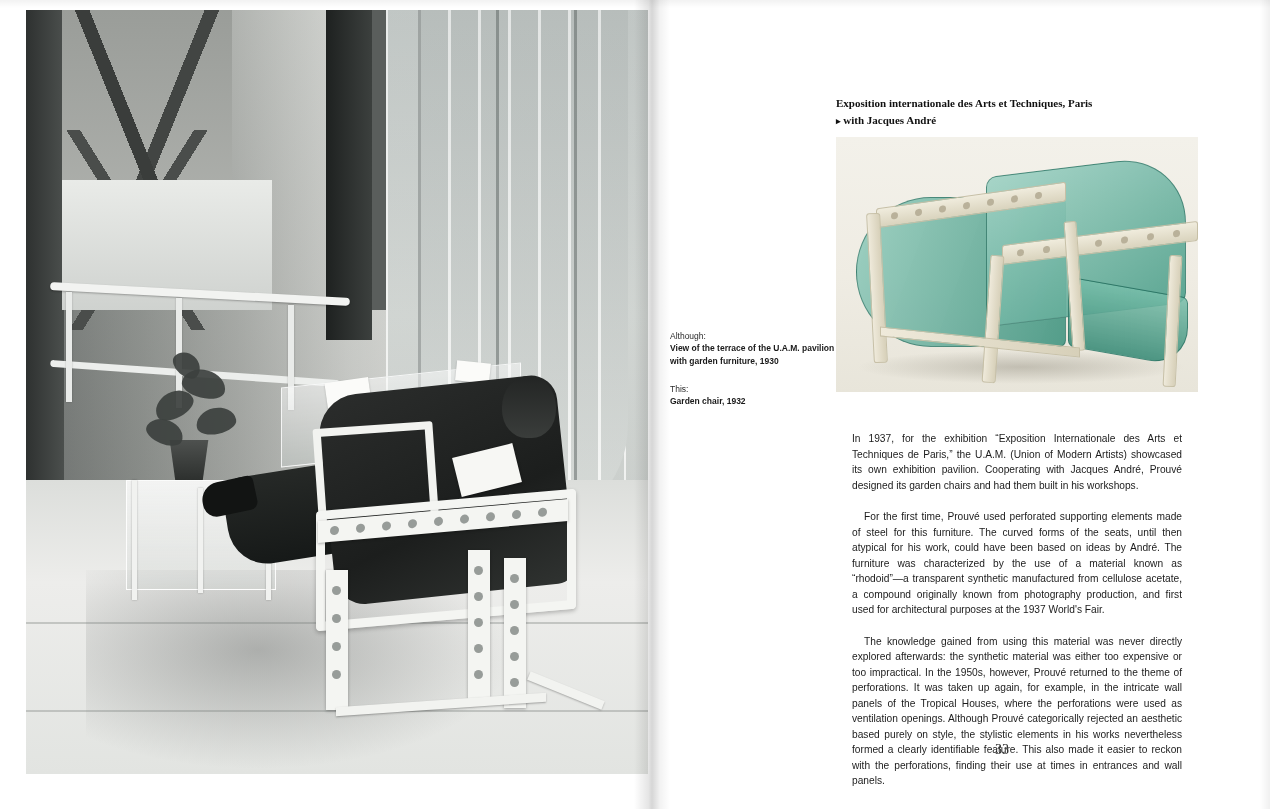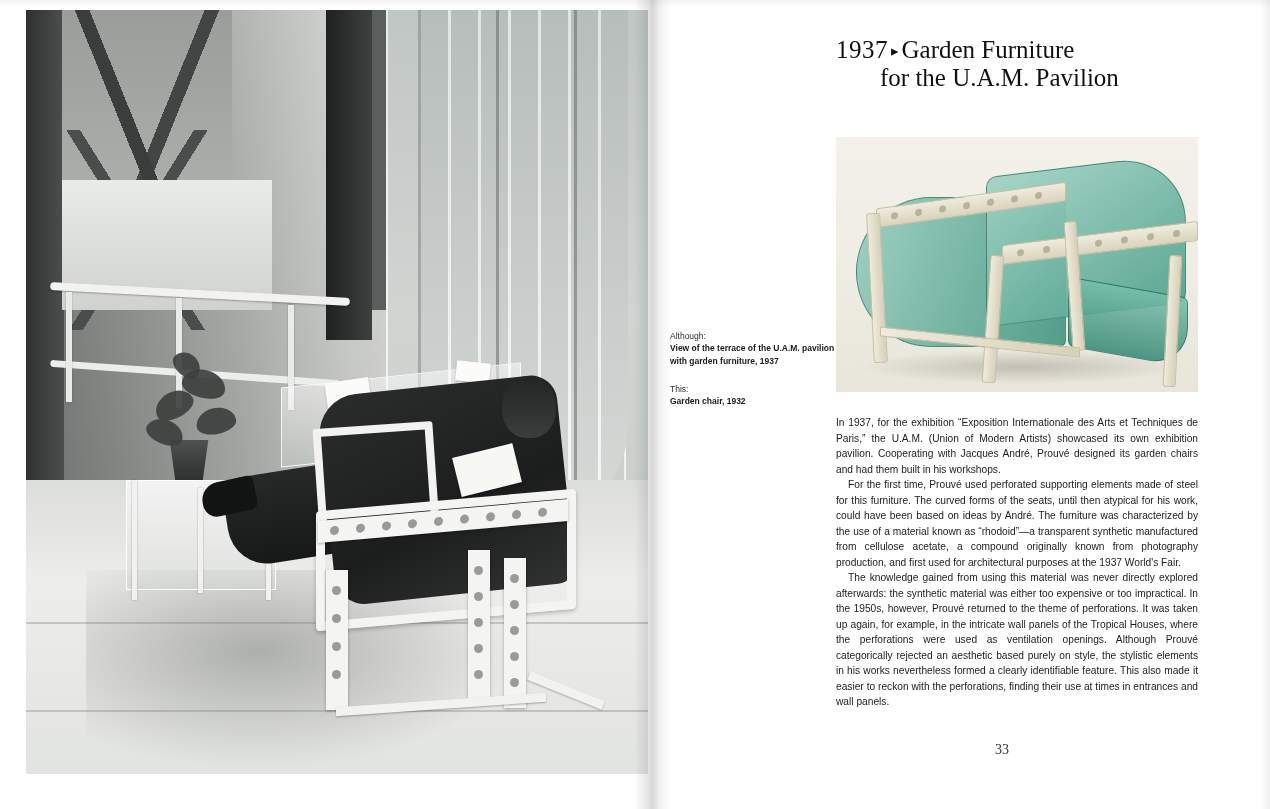--- a/index.html
+++ b/index.html
@@ -258,21 +258,21 @@
     position:absolute; background: linear-gradient(90deg,#efeadb,#d7d0b9);
     border:1px solid #c7c0a7;
   }
 
   .body-copy {
     position:absolute; left:188px; top:415px; width:362px;
     font-family:"Liberation Sans", sans-serif;
     font-size:10.2px; line-height:1.52; color:#1b1b1b;
     text-align: justify;
   }
-  .body-copy p { margin:0; }
+  .body-copy p { margin:16px; }
   .body-copy p + p { text-indent: 12px; }
 
   .folio {
     position:absolute; left:0; top:742px; width:708px;
     text-align:center; font-family:"Liberation Serif", serif;
     font-size:14px; color:#333;
   }
   
   .page-edge-right {
     position:absolute; right:0; top:0; width:10px; height:809px;
@@ -370,25 +370,26 @@
         <span class="hole" style="left:6px;top:72px;transform:none;"></span>
         <span class="hole" style="left:6px;top:100px;transform:none;"></span>
       </div>
       <div class="ph chair-leg" style="left:310px;top:690px;width:210px;height:9px;transform:skewY(-4deg);"></div>
       <div class="ph chair-leg" style="left:500px;top:676px;width:80px;height:9px;transform:rotate(22deg);"></div>
     </div>
   </div>
 
   <div class="page-right">
 
-    <div class="headline">
-      <span class="year">1937</span><span class="arrow">▸</span><span>Garden Furniture</span><br>
-      <span style="padding-left:44px;">for the U.A.M. Pavilion</span>
+
+    <div class="subhead">
+      <span>Exposition internationale des Arts et Techniques, Paris</span><br>
+      <span class="arrow">▸</span>
+      <span>with Jacques André</span>
     </div>
-
 
     <div class="figure">
       <div class="fig-shadow"></div>
       <div class="seat-curve"></div>
       <div class="back-curve"></div>
       <div class="seat-green" style="left:232px;top:150px;width:120px;height:70px;border-radius:6px 6px 40px 6px;transform:skewY(10deg);"></div>
       <div class="arm-slab" style="left:40px;top:58px;width:190px;height:20px;transform:skewY(-8deg);">
         <span class="h" style="left:14px;"></span>
           <span class="h" style="left:38px;"></span>
         <span class="h" style="left:62px;"></span>
@@ -408,21 +409,21 @@
       </div>
       <div class="leg-white" style="left:34px;top:76px;width:14px;height:150px;transform:rotate(-3deg);border-radius:3px;"></div>
       <div class="leg-white" style="left:150px;top:118px;width:14px;height:128px;transform:rotate(4deg);border-radius:3px;"></div>
       <div class="leg-white" style="left:232px;top:84px;width:13px;height:130px;transform:rotate(-4deg);border-radius:3px;"></div>
       <div class="leg-white" style="left:330px;top:118px;width:13px;height:132px;transform:rotate(3deg);border-radius:3px;"></div>
       <div class="leg-white" style="left:44px;top:200px;width:200px;height:10px;transform:skewY(6deg);"></div>
     </div>
 
     <div class="caption-col">
       <div class="lead">Although:</div>
-      <div class="bold">View of the terrace of the U.A.M. pavilion with garden furniture, 1937</div>
+      <div class="bold">View of the terrace of the U.A.M. pavilion with garden furniture, 1930</div>
       <div class="caption-gap"></div>
       <div class="lead">This:</div>
       <div class="bold">Garden chair, 1932</div>
     </div>
 
     <div class="body-copy">
       <p>In 1937, for the exhibition “Exposition Internationale des Arts et Techniques de Paris,” the U.A.M. (Union of Modern Artists) showcased its own exhibition pavilion. Cooperating with Jacques André, Prouvé designed its garden chairs and had them built in his workshops.</p>
       <p>For the first time, Prouvé used perforated supporting elements made of steel for this furniture. The curved forms of the seats, until then atypical for his work, could have been based on ideas by André. The furniture was characterized by the use of a material known as “rhodoid”—a transparent synthetic manufactured from cellulose acetate, a compound originally known from photography production, and first used for architectural purposes at the 1937 World's Fair.</p>
       <p>The knowledge gained from using this material was never directly explored afterwards: the synthetic material was either too expensive or too impractical. In the 1950s, however, Prouvé returned to the theme of perforations. It was taken up again, for example, in the intricate wall panels of the Tropical Houses, where the perforations were used as ventilation openings. Although Prouvé categorically rejected an aesthetic based purely on style, the stylistic elements in his works nevertheless formed a clearly identifiable feature. This also made it easier to reckon with the perforations, finding their use at times in entrances and wall panels.</p>
     </div>

